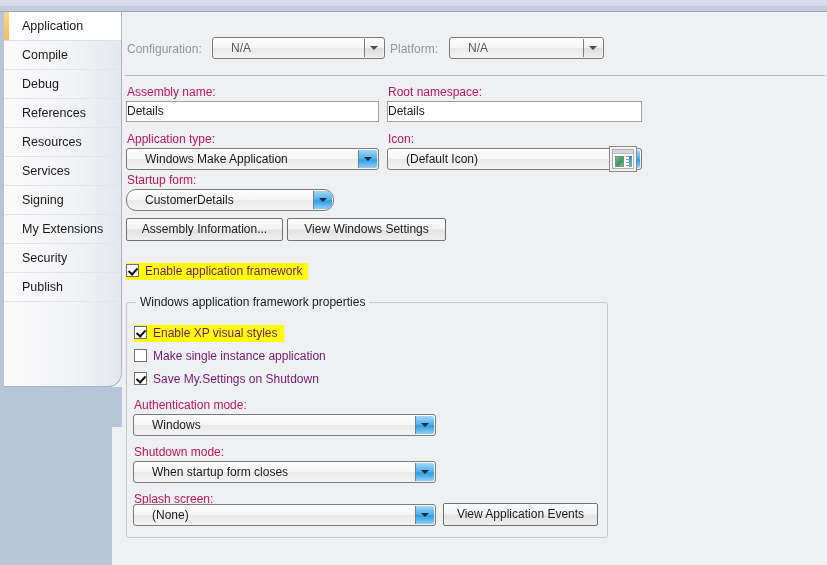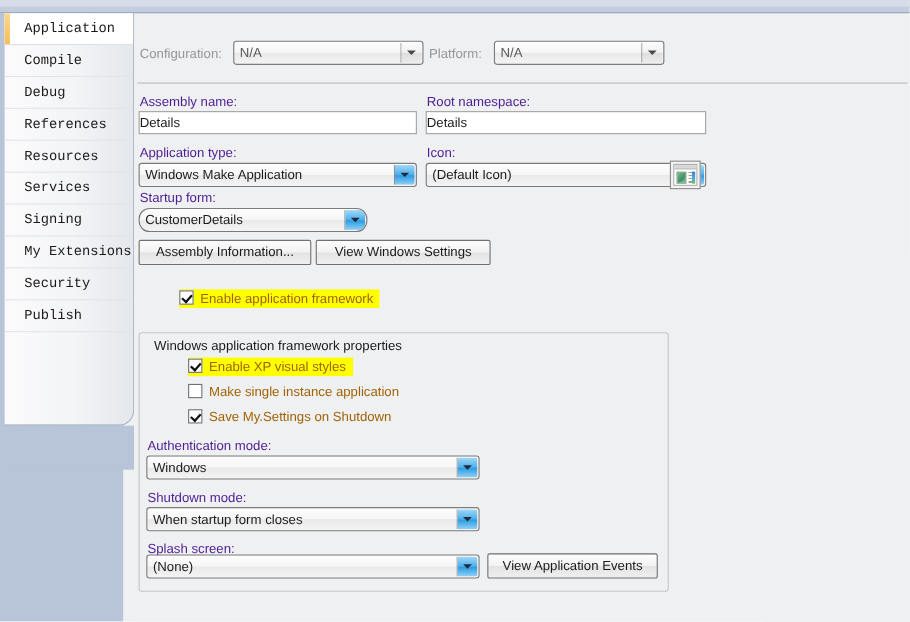--- a/index.html
+++ b/index.html
@@ -48,21 +48,20 @@
   .tab {
     position: relative;
     height: 29px;
     line-height: 29px;
     padding-left: 18px;
     font-size: 12.5px;
     color: #1a1a1a;
     border-bottom: 1px solid #e2e4e9;
     cursor: default;
     white-space: nowrap;
-    font-family: Liberation Mono, monospace;
   }
   .tab.selected {
     background: #ffffff;
     border-bottom: 1px solid #dcdfe5;
   }
   .tab.selected::before {
     content: "";
     position: absolute; left: 0; top: 0; width: 5px; height: 100%;
     background: linear-gradient(to bottom, #ffd68a, #f7bd5a);
   }
@@ -70,21 +69,21 @@
   
   .content {
     position: absolute; left: 122px; top: 13px;
     width: 705px; height: 552px;
     background: #eff0f1;
   }
 
   .lbl {
     position: absolute;
     font-size: 12px;
-    color: #4c1d95;
+    color: #be185d;
     white-space: nowrap;
   }
   .lbl.dim { color: #969696; }
 
   .hr {
     position: absolute;
     height: 1px;
     background: #b9babb;
   }
 
@@ -104,21 +103,21 @@
 
   
   .combo {
     position: absolute;
     height: 22px;
     border: 1px solid #7b7b7b;
     border-radius: 3px;
     background: linear-gradient(to bottom, #fdfdfd 0%, #f6f6f6 48%, #e9e9e9 52%, #f4f4f4 100%);
     font-size: 12px;
     line-height: 20px;
-    padding-left: 5px;
+    padding-left: 18px;
     color: #1a1a1a;
     white-space: nowrap;
     overflow: hidden;
   }
   .combo.dim { color: #5a5a5a; }
   .combo .arrow {
     position: absolute; right: 1px; top: 1px; bottom: 1px; width: 19px;
     background: linear-gradient(to bottom, #9fd7f7 0%, #56b3ec 45%, #2f9de4 55%, #8fd0f5 100%);
     border-left: 1px solid #7b7b7b;
     border-top-right-radius: 2px; border-bottom-right-radius: 2px;
@@ -185,22 +184,21 @@
     background: linear-gradient(to bottom, #3a7fc8 0%, #4fa8e0 50%, #6dbf6d 100%);
   }
 
   
   .cbrow {
     position: absolute;
     height: 17px;
     white-space: nowrap;
     font-size: 12px;
     line-height: 17px;
-    color: #a16207;
-    margin-left: 37px;
+    color: #701a75;
   }
   .cbrow.hl { background: #ffff00; padding-right: 6px; }
   .cb {
     display: inline-block;
     width: 13px; height: 13px;
     vertical-align: -2px;
     background: #fff;
     border: 1px solid #707070;
     position: relative;
     margin-right: 6px;
@@ -222,21 +220,20 @@
     background: transparent;
   }
   .groupbox-legend {
     position: absolute;
     top: -8px; left: 9px;
     background: #eff0f1;
     padding: 0 4px;
     font-size: 12px;
     color: #1a1a1a;
     white-space: nowrap;
-    margin-top: 12px;
   }
 </style>
 </head>
 <body>
 
 <div id="root">
 
   <div class="topstrip">
     <div class="topstrip-inner"></div>
   </div>

